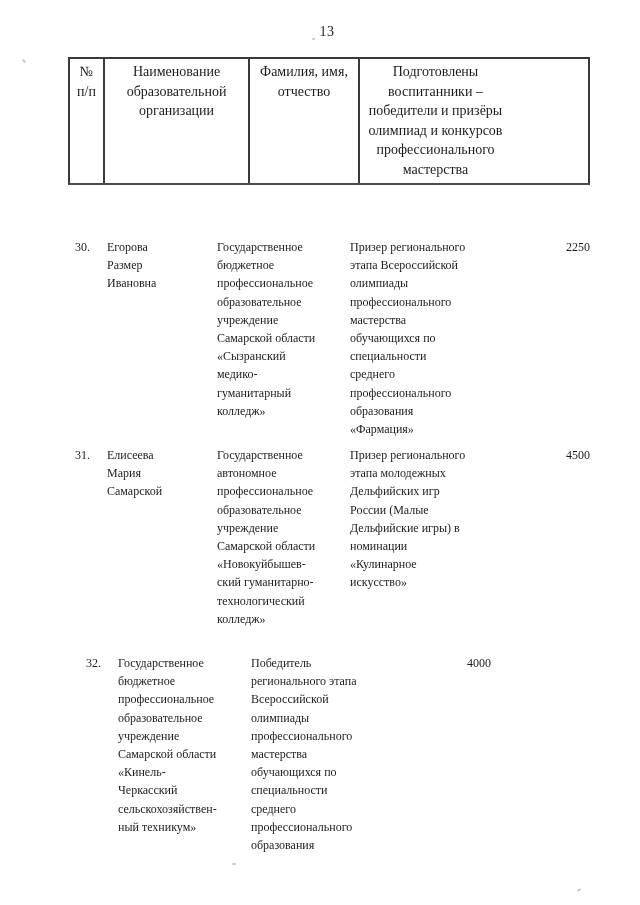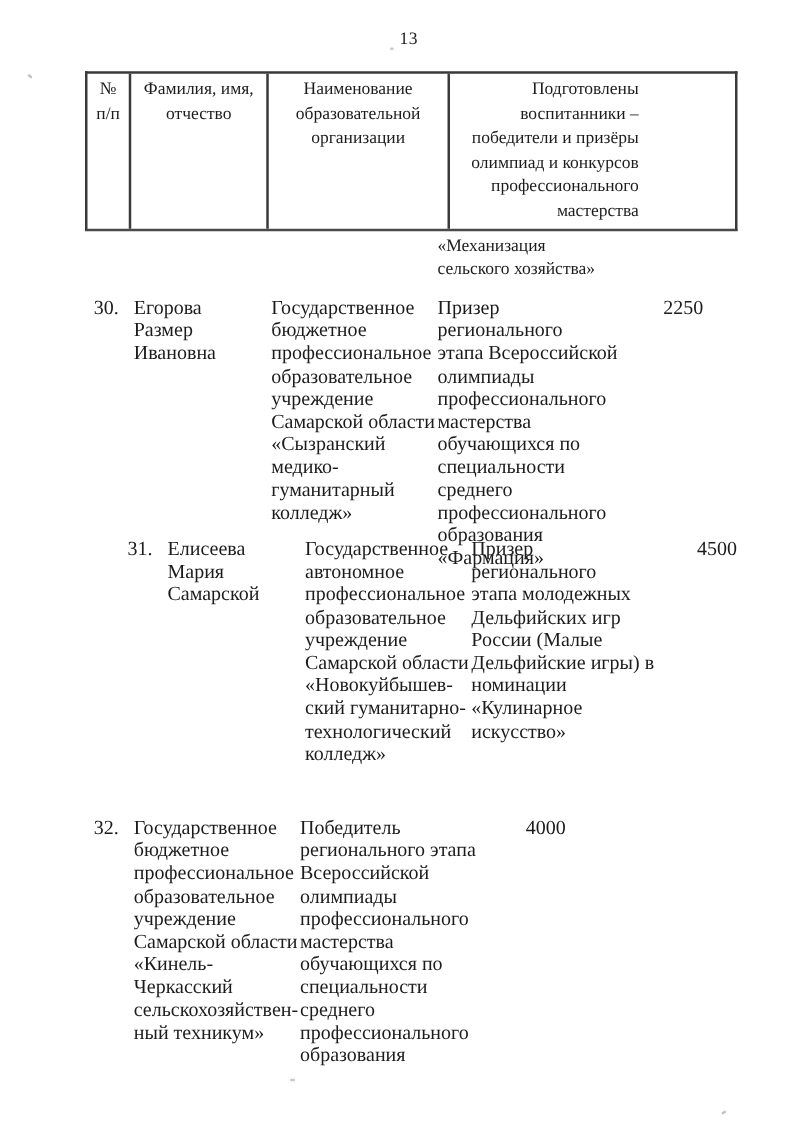--- a/index.html
+++ b/index.html
@@ -38,52 +38,52 @@
     font-size: 14px;
     line-height: 19.5px;
     padding-top: 3px;
     white-space: pre-line;
     overflow: hidden;
   }
   .hcell:last-child { border-right: none; }
   .hc1 { width: 35px; }
   .hc2 { width: 110px; }
   .hc3 { width: 145px; }
-  .hc4 { width: 151px; text-align: right; }
+  .hc4 { width: 151px; }
   .hc5 { width: 81px; }
   
   .continuation {
     position: absolute;
     left: 350px; top: 189px;
     width: 155px;
     font-size: 14px;
     line-height: 18.2px;
     white-space: pre-line;
   }
   .trow {
     position: absolute;
     left: 68px;
     width: 522px;
     display: flex;
     align-items: flex-start;
   }
   .row-30 { top: 238px; }
-  .row-31 { top: 431px; margin-left: 27px; }
-  .row-32 { top: 654px; }
+  .row-31 { top: 446px; }
+  .row-32 { top: 654px; margin-left: 11px; }
   .bcell {
-    font-size: 16px;
+    font-size: 12px;
     line-height: 18.2px;
     white-space: pre-line;
     overflow: hidden;
   }
   .bc1 { width: 39px; padding-left: 7px; }
   .bc2 { width: 110px; }
   .bc3 { width: 133px; }
   .bc4 { width: 153px; }
-  .bc5 { width: 87px; text-align: center; }
+  .bc5 { width: 87px; text-align: right; }
   
   .speck {
     position: absolute;
     background: #8a8a8a;
     border-radius: 1px;
   }
   .speck-a { left: 22px;  top: 60px;  width: 4px; height: 2px; transform: rotate(40deg); opacity:.5; }
   .speck-b { left: 312px; top: 38px;  width: 3px; height: 2px; opacity:.45; }
   .speck-c { left: 232px; top: 863px; width: 4px; height: 2px; opacity:.45; }
   .speck-d { left: 577px; top: 889px; width: 4px; height: 2px; transform: rotate(-30deg); opacity:.5; }
@@ -91,35 +91,33 @@
 </head>
 <body>
 
 <div class="page">
 
   <div class="page-number">13</div>
 
   <div class="table-header">
     <div class="hcell hc1">№
 п/п</div>
-    <div class="hcell hc2">Фамилия, имя,
-отчество</div>
     <div class="hcell hc3">Наименование
 образовательной
 организации</div>
+    <div class="hcell hc2">Фамилия, имя,
+отчество</div>
     <div class="hcell hc4">Подготовлены
 воспитанники –
 победители и призёры
 олимпиад и конкурсов
 профессионального
 мастерства</div>
   </div>
 
-  <div class="continuation">«Механизация
-сельского хозяйства»</div>
 
   <div class="trow row-30">
     <div class="bcell bc1">30.</div>
     <div class="bcell bc2">Егорова
 Размер
 Ивановна</div>
     <div class="bcell bc3">Государственное
 бюджетное
 профессиональное
 образовательное

